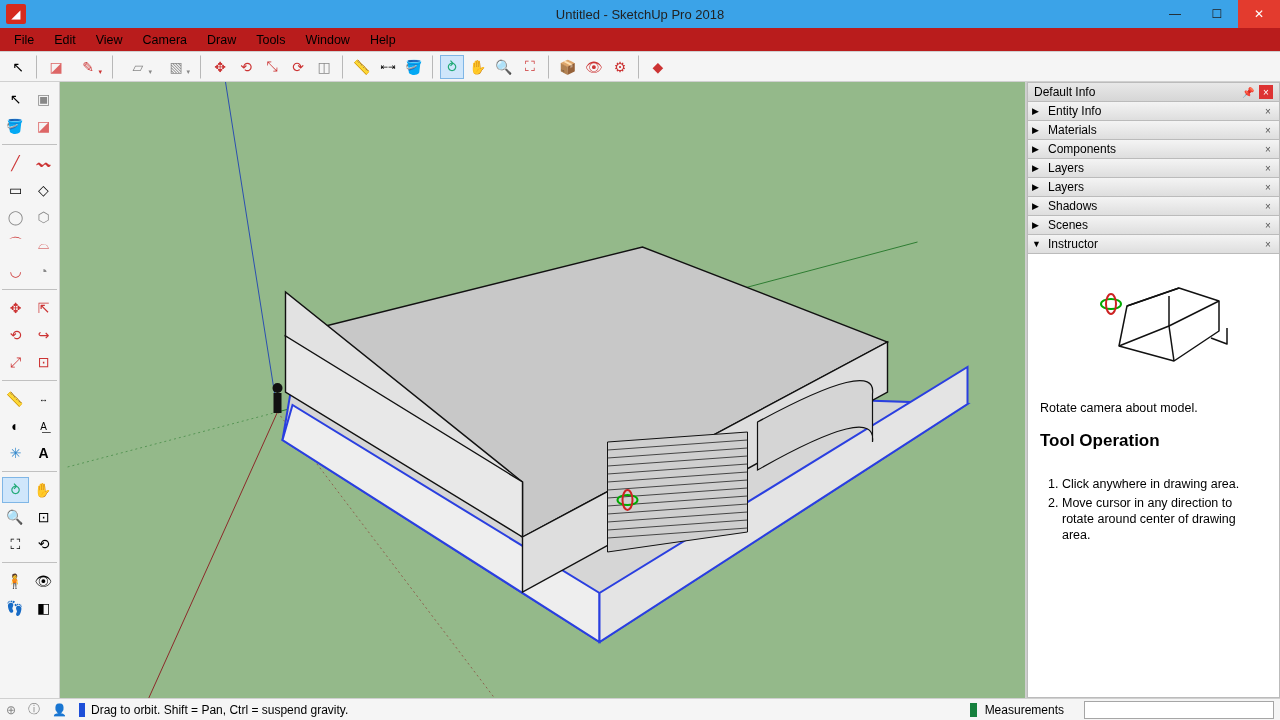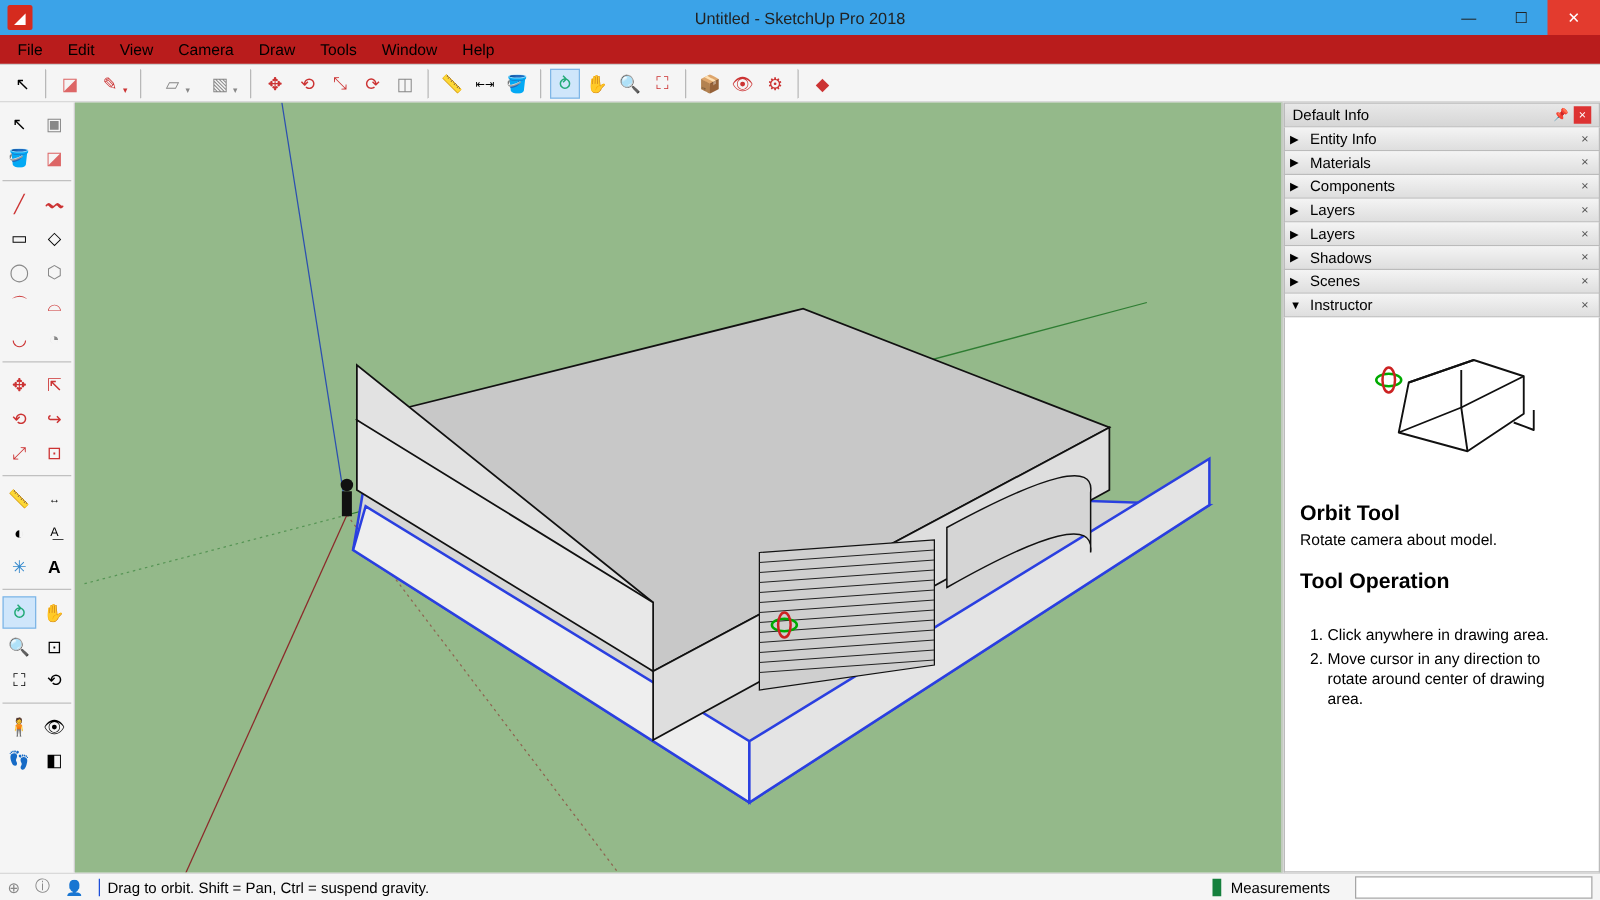--- a/index.html
+++ b/index.html
@@ -45,21 +45,21 @@
 .instructor-body { flex:1; background:#fff; border:1px solid #bbb; border-top:none; padding:8px 12px 8px 12px; overflow:auto; position:relative; font-size:12.5px; line-height:1.3;}
 .instructor-body .illus { display:flex; justify-content:center; margin:14px 0 24px 0;}
 .instructor-body h2 { font-size:17px; font-weight:bold; margin:4px 0 2px 0;}
 .instructor-body .sub { margin: 0 0 14px 0;}
 .instructor-body h3 { font-size:17px; font-weight:bold; margin:6px 0 2px 0;}
 .instructor-body ol { padding-left:22px; margin-bottom:10px;margin-top:24px;}
 .instructor-body ol li { margin:2px 0;}
 
 .statusbar { height: 22px; background: #f5f5f5; border-top: 1px solid #d0d0d0; display:flex; align-items:center; padding:0 6px; font-size:12px; gap:12px;}
 .statusbar .icons { display:flex; gap:12px; align-items:center;}
-.statusbar .hint { flex:1; padding-left:6px; border-left:1px solid #1d4ed8;}
+.statusbar .hint { flex:1; padding-left:6px; border-left:6px solid #1d4ed8;}
 .statusbar .meas-label { padding-right:8px; border-left:7px solid #15803d; padding-left:8px;}
 .statusbar .meas-box { width:190px; height:18px; background:#fff; border:1px solid #a6a6a6;}
 </style>
 </head>
 <body>
 
 <div class="titlebar">
   <div class="app-icon">◢</div>
   <div class="title">Untitled - SketchUp Pro 2018</div>
   <div class="win-controls">
@@ -298,21 +298,20 @@
             <polyline points="48,30 100,12"></polyline>
             <polyline points="90,50 90,20"></polyline>
             <polyline points="132,62 148,68 148,52"></polyline>
           </g>
           <g transform="translate(32,28)">
             <ellipse cx="0" cy="0" rx="10" ry="5" fill="none" stroke="#0a0" stroke-width="2"></ellipse>
             <ellipse cx="0" cy="0" rx="5" ry="10" fill="none" stroke="#c22" stroke-width="2"></ellipse>
           </g>
         </svg>
       </div>
-      <h2>Orbit Tool</h2>
       <div class="sub">Rotate camera about model.</div>
       <h3>Tool Operation</h3>
       <ol>
         <li>Click anywhere in drawing area.</li>
         <li>Move cursor in any direction to rotate around center of drawing area.</li>
       </ol>
     </div>
   </div>
 
 </div>

